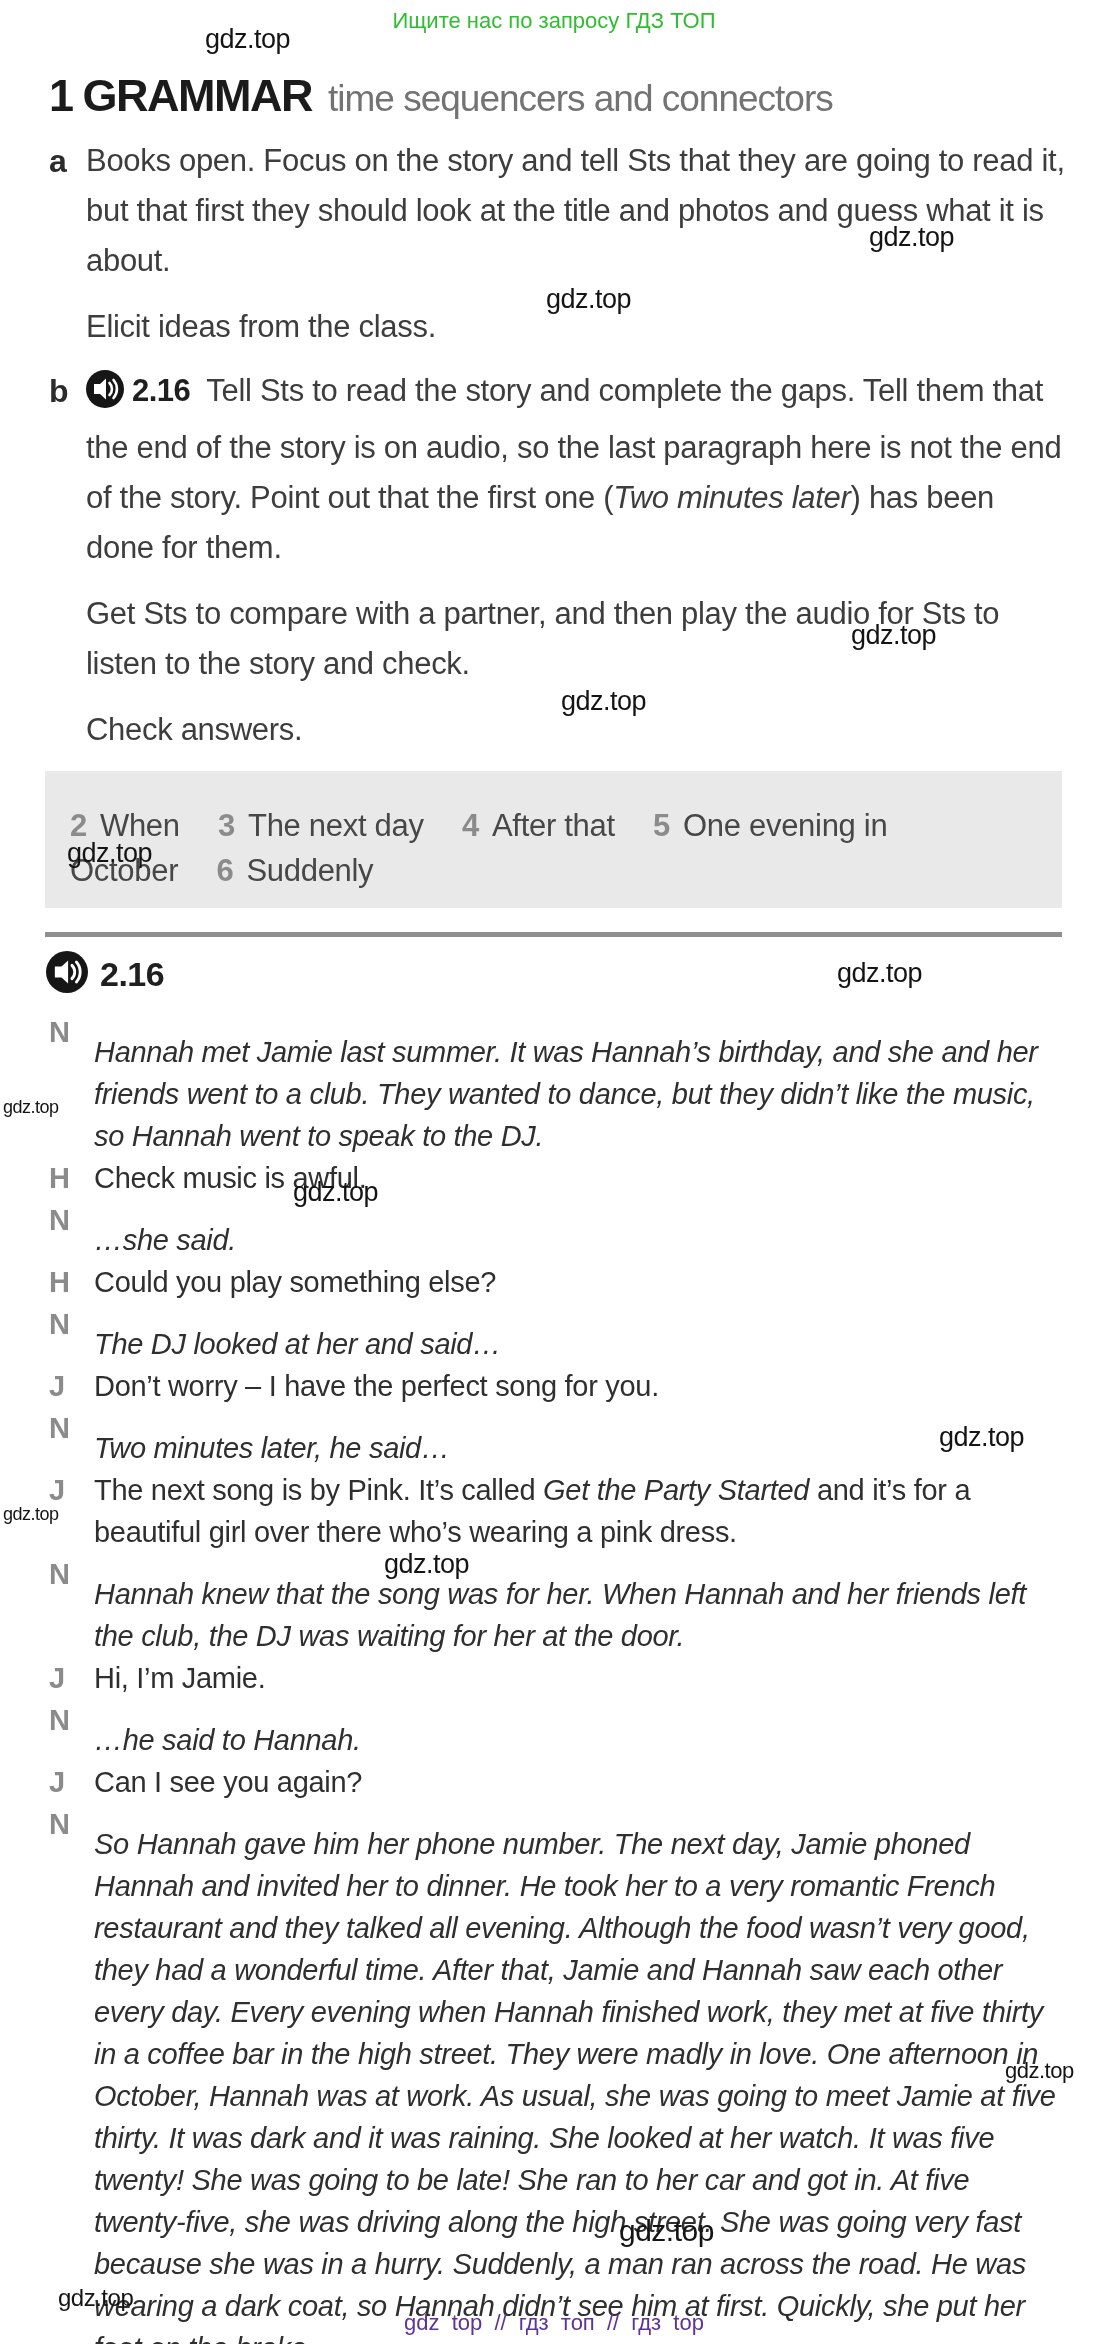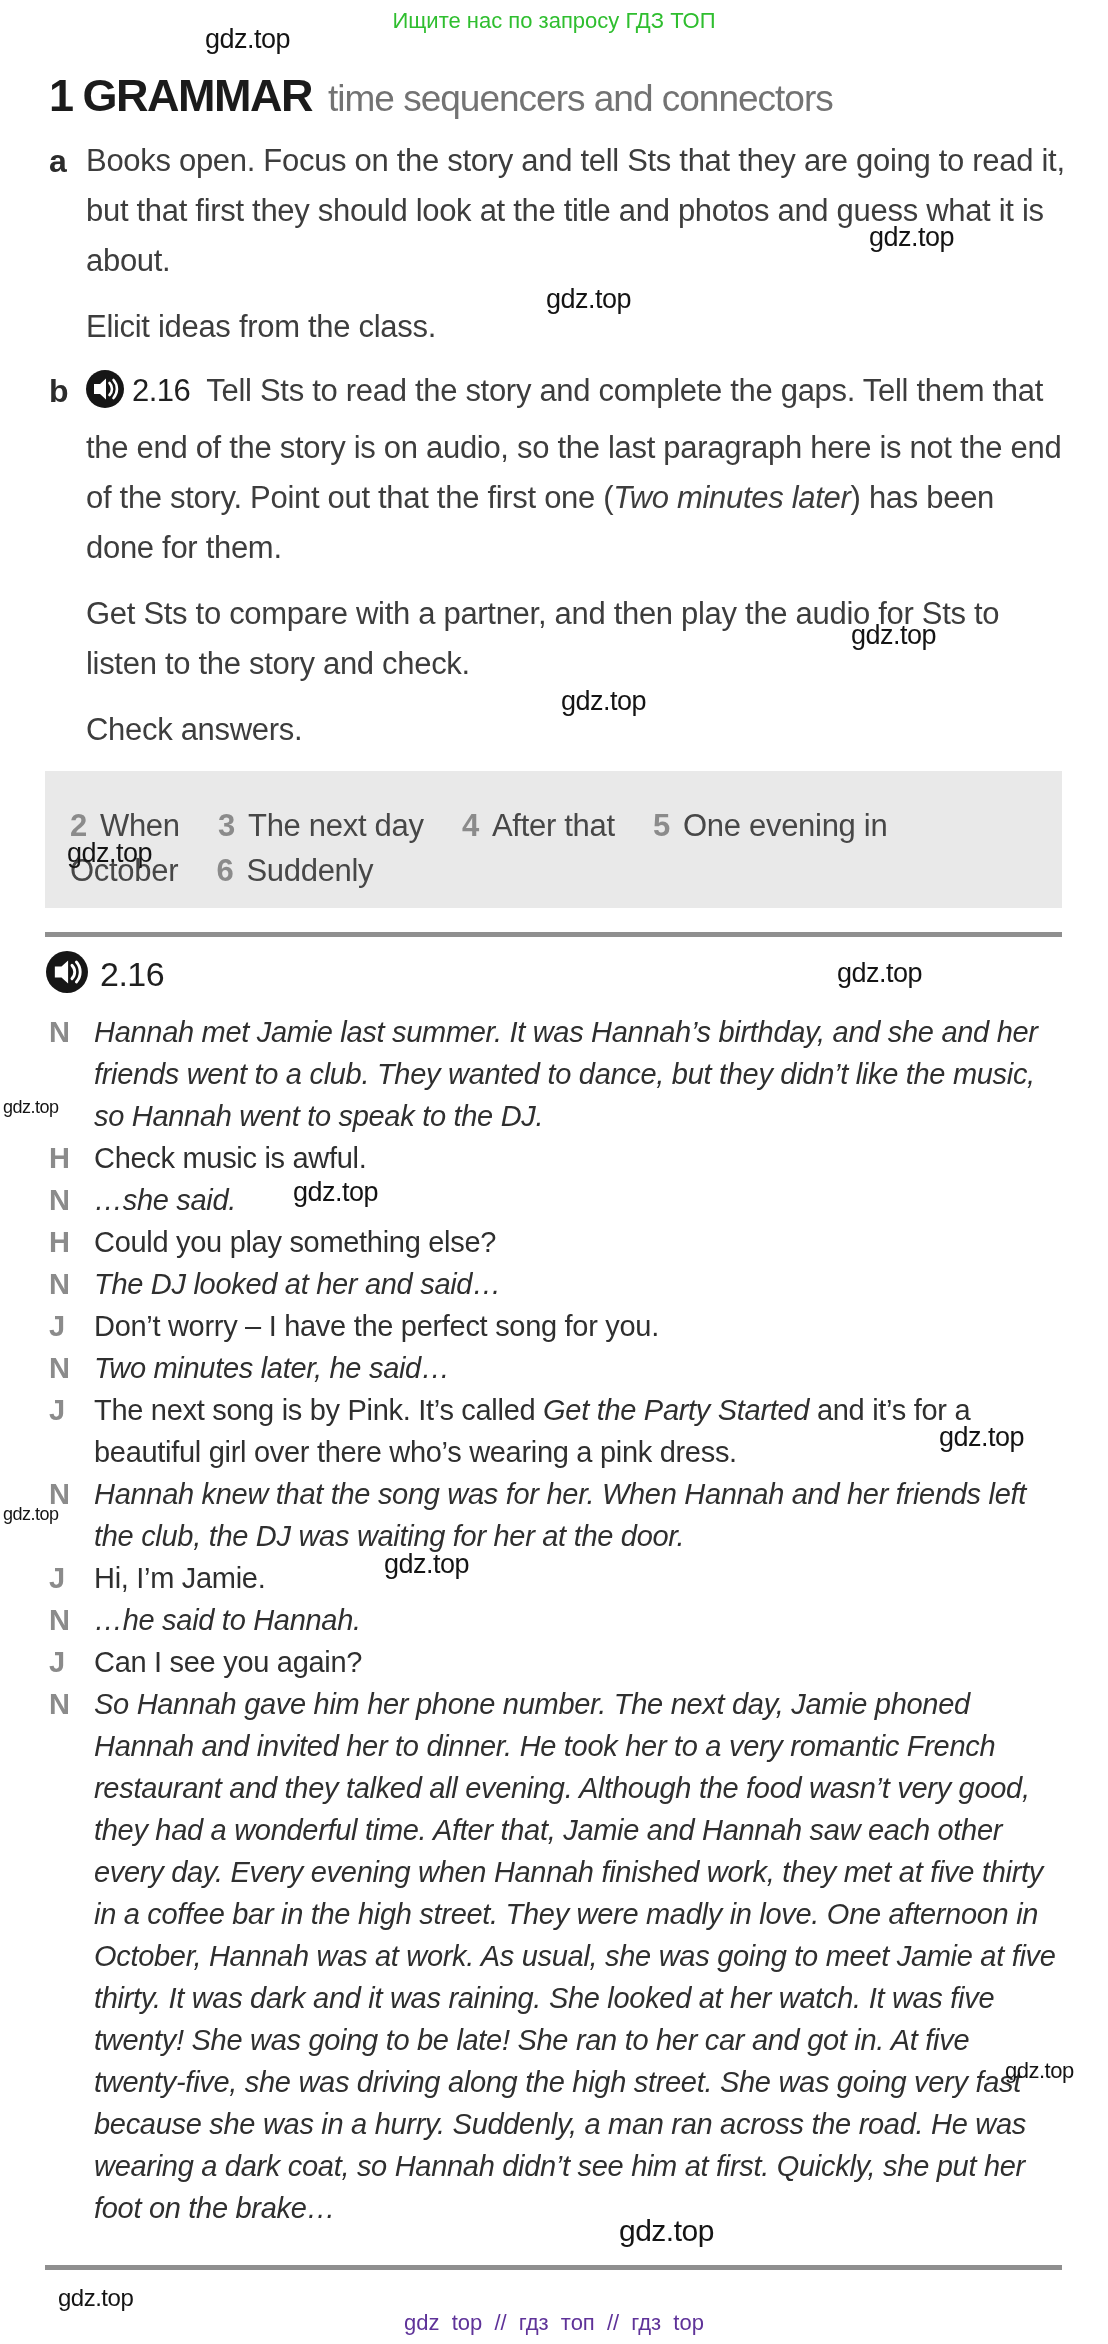--- a/index.html
+++ b/index.html
@@ -26,40 +26,40 @@
     position:relative;margin:14px 0 0 49px;padding-left:37px;width:980px;
     font-size:31px;line-height:50px;letter-spacing:-0.3px;color:#3d3d3d;
   }
   .sec-label{
     position:absolute;left:0;top:0;font-weight:700;color:#2c2c2c;font-size:32px;
   }
   .note-section p{margin:0 0 16px 0;}
   .note-section p:last-child{margin-bottom:0;}
   .it{font-style:italic;}
   .audio-inline{display:inline-block;vertical-align:-7px;margin-right:8px;}
-  .audio-num{font-weight:400;color:#1f1f1f;letter-spacing:-0.5px;margin-right:16px;}
+  .audio-num{font-weight:700;color:#1f1f1f;letter-spacing:-0.5px;margin-right:16px;}
   .answers{
     margin:16px 0 0 45px;width:1017px;box-sizing:border-box;
     background:#e9e9e9;padding:32px 128px 15px 25px;
     font-size:31px;line-height:45px;letter-spacing:-0.3px;color:#474747;
   }
   .ans-item{margin-right:30px;}
   .ans-num{font-weight:700;color:#8b8b8b;margin-right:13px;}
   .divider{margin:24px 0 0 45px;width:1017px;height:5px;background:#8f8f8f;}
   .divider.second{margin-top:36px;}
   .script-head{margin:14px 0 0 46px;display:flex;align-items:center;gap:12px;}
   .script-head .audio-num{font-size:34px;margin-right:0;}
   .speakers{
     margin:6px 0 0 49px;font-size:26px;font-weight:700;color:#8b8b8b;letter-spacing:-0.3px;
   }
   .script{margin:14px 0 0 49px;width:1016px;font-size:29px;line-height:42px;letter-spacing:-0.3px;}
   .row{display:flex;}
   .row .spk{flex:0 0 45px;font-weight:700;color:#8b8b8b;font-style:normal;}
   .row .txt{flex:1;color:#2f2f2f;}
-  .row.narr .txt{font-style:italic;}
+  .row.narr .txt{font-style:italic;margin-top:20px;}
   .wm{
     position:absolute;color:#141414;font-size:27px;letter-spacing:-0.5px;
     font-weight:400;white-space:nowrap;
   }
   .footer{
     position:absolute;left:0;top:2310px;width:1108px;text-align:center;
     font-size:22px;font-weight:500;color:#5f3399;word-spacing:6px;
   }
   .aicon{display:inline-block;}
 </style>

